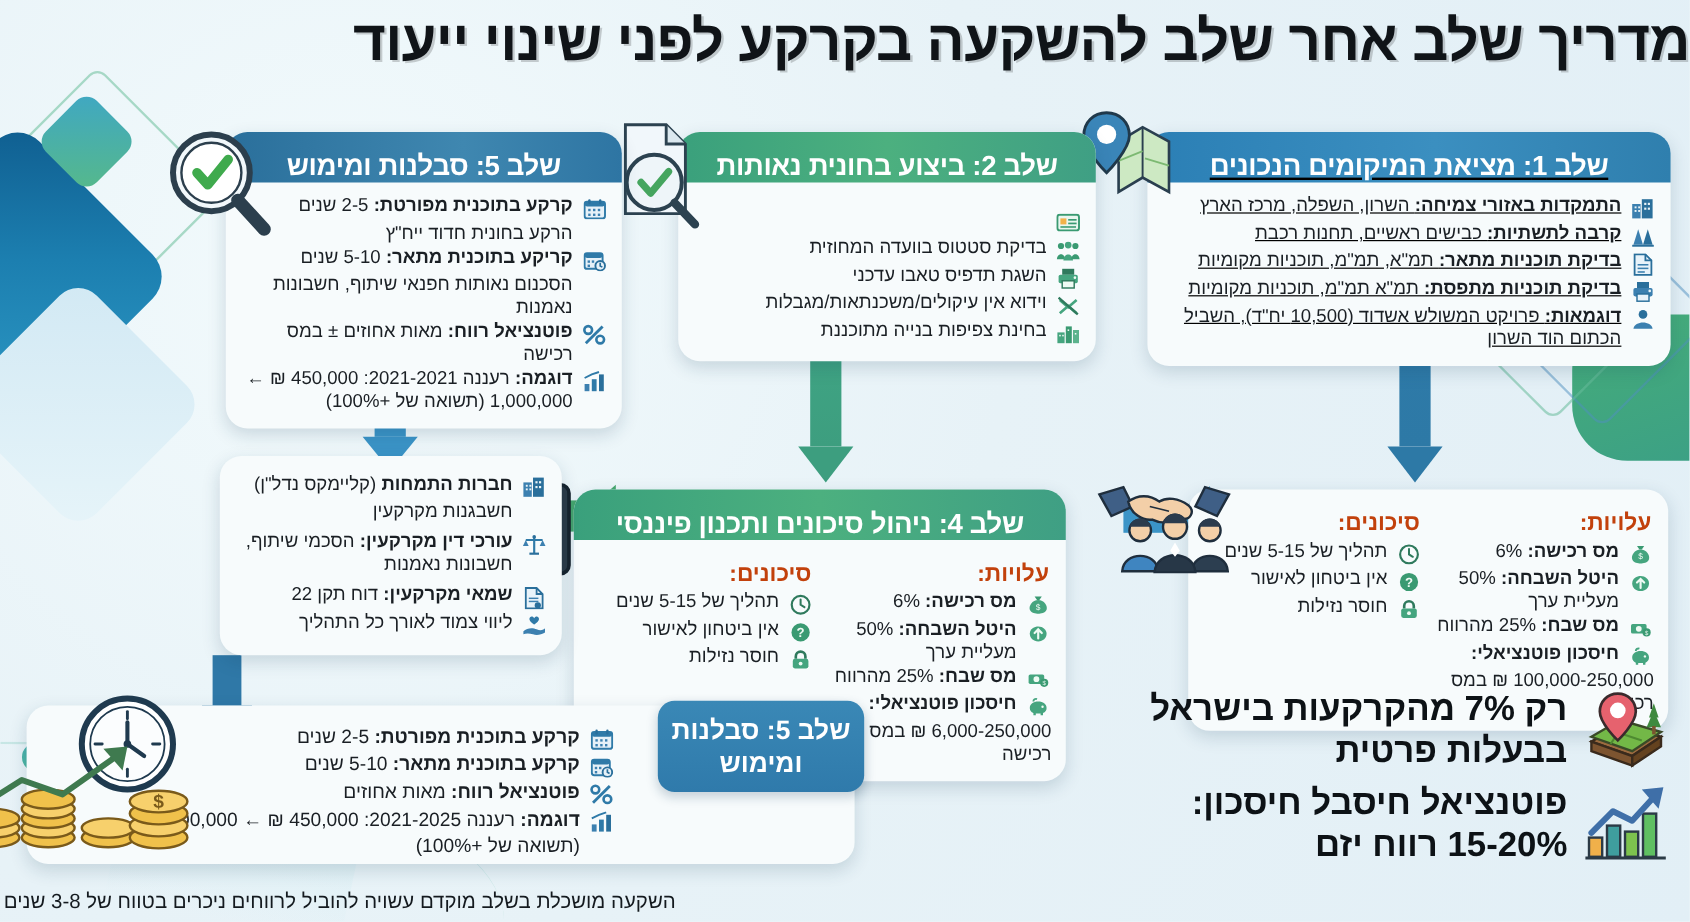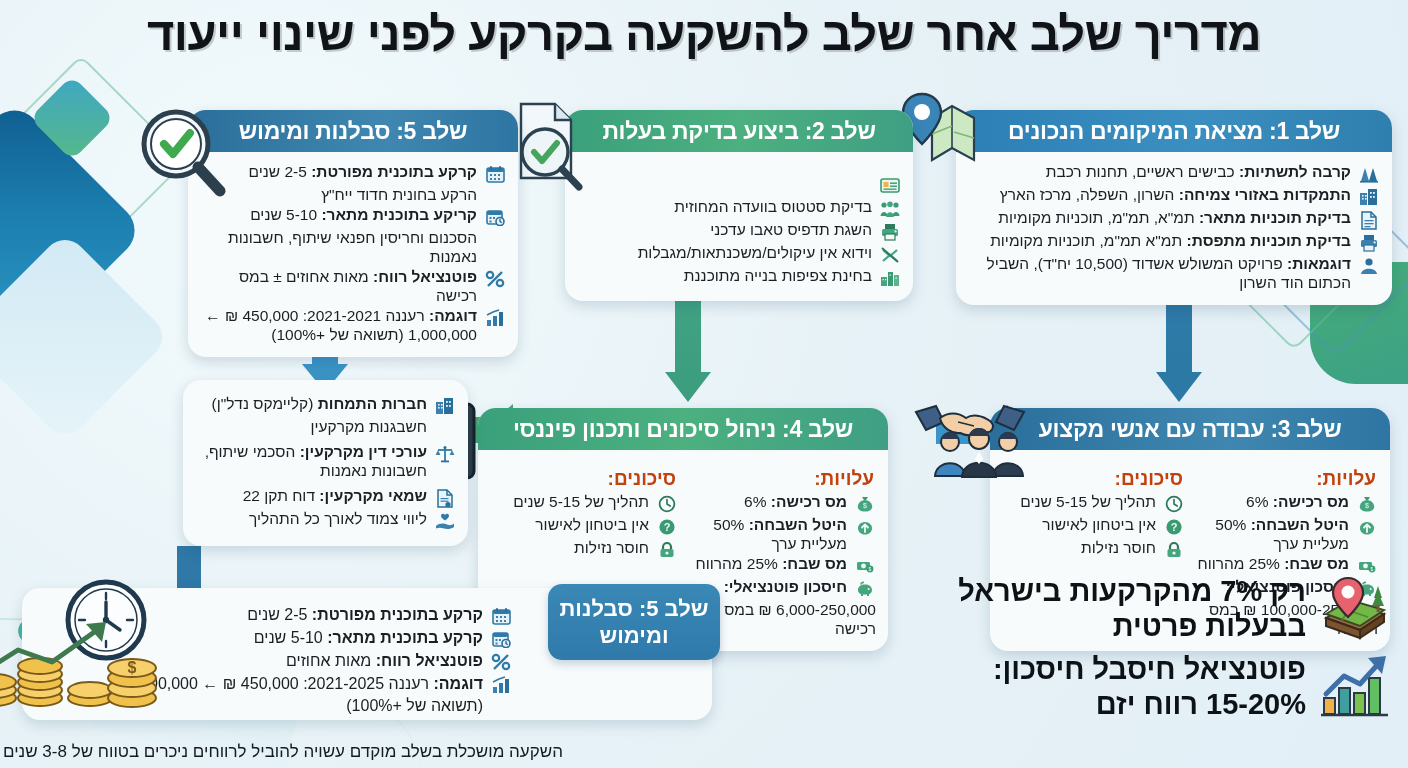--- a/index.html
+++ b/index.html
@@ -97,42 +97,42 @@
     left: 96px; bottom: 0;
     width: 200px; height: 110px;
     background: linear-gradient(180deg, rgba(214,238,243,.7), rgba(214,238,243,0));
     transform: rotate(12deg);
   }
 
   
   #title {
     position: absolute;
     top: 6px; left: 0; right: 0;
-    text-align: center;
+    text-align: right;
     font-size: 47px;
     font-weight: bold;
     color: #101418;
     letter-spacing: -.5px;
     text-shadow: 2px 2px 0 rgba(0,0,0,.18);
     white-space: nowrap;
   }
 
   
   .card {
     position: absolute;
     background: #f7fbfc;
     border-radius: 18px;
     box-shadow: 0 5px 14px rgba(20,60,90,.17);
     overflow: visible;
   }
   .card-head {
     height: 42px;
     border-radius: 18px 18px 0 0;
     display: flex;
-    align-items: center;
+    align-items: flex-end;
     justify-content: center;
     color: #ffffff;
     font-size: 23px;
     font-weight: bold;
     white-space: nowrap;
     letter-spacing: -.3px;
   }
   .head-blue   { background: linear-gradient(90deg, #2b7fb5 0%, #3b8fc0 55%, #2f7fae 100%); }
   .head-blue-d { background: linear-gradient(90deg, #2a6f9b 0%, #3f87b0 60%, #2e75a3 100%); }
   .head-green  { background: linear-gradient(90deg, #3aa07c 0%, #4cb07f 50%, #3f9f84 100%); }
@@ -309,51 +309,51 @@
   <div class="adown" style="left:302px; top:316px;">
     <div class="shaft" style="width:26px;height:48px;background:#3b94c7;"></div>
     <div class="head" style="border-top:28px solid #3b94c7;"></div>
   </div>
 
   <div class="adown" style="left:168px; top:546px;">
     <div class="shaft" style="width:24px;height:42px;background:#2f78a7;"></div>
     <div class="head" style="border-top:26px solid #2f78a7; border-left:21px solid transparent; border-right:21px solid transparent;"></div>
   </div>
 
-  <div class="card" style="right:16px; top:110px; width:436px;">
+  <div class="card" style="right:16px; top:110px; width:436px;text-decoration:underline;">
     <div class="card-head head-blue">
       <span>שלב 1: מציאת המיקומים הנכונים</span>
     </div>
     <div class="card-body">
-      <div class="row">
-        <span class="ico">
-          <svg width="20" height="18" viewBox="0 0 20 18">
-              <path d="M2 16 L6 3 L10 16 Z" fill="#3c80b0"></path>
-              <path d="M10 16 L14 3 L18 16 Z" fill="#2a6f9b"></path>
-              <rect x="1" y="16" width="18" height="1.6" fill="#2a6f9b"></rect>
-            </svg>
-        </span>
-        <span class="txt"><b>קרבה לתשתיות:</b><span> כבישים ראשיים, תחנות רכבת</span></span>
-      </div>
       <div class="row">
         <span class="ico">
           <svg width="20" height="18" viewBox="0 0 20 18">
               <rect x="1" y="5" width="7" height="12" fill="#3c80b0"></rect>
               <rect x="9" y="1" width="9" height="16" fill="#2a6f9b"></rect>
               <rect x="3" y="7" width="1.6" height="1.6" fill="#eaf4f8"></rect>
               <rect x="6" y="7" width="1.6" height="1.6" fill="#eaf4f8"></rect>
               <rect x="3" y="10" width="1.6" height="1.6" fill="#eaf4f8"></rect>
               <rect x="6" y="10" width="1.6" height="1.6" fill="#eaf4f8"></rect>
               <rect x="11" y="4" width="1.8" height="1.8" fill="#eaf4f8"></rect>
               <rect x="14" y="4" width="1.8" height="1.8" fill="#eaf4f8"></rect>
               <rect x="11" y="8" width="1.8" height="1.8" fill="#eaf4f8"></rect>
               <rect x="14" y="8" width="1.8" height="1.8" fill="#eaf4f8"></rect>
             </svg>
         </span>
         <span class="txt"><b>התמקדות באזורי צמיחה:</b><span> השרון, השפלה, מרכז הארץ</span></span>
+      </div>
+      <div class="row">
+        <span class="ico">
+          <svg width="20" height="18" viewBox="0 0 20 18">
+              <path d="M2 16 L6 3 L10 16 Z" fill="#3c80b0"></path>
+              <path d="M10 16 L14 3 L18 16 Z" fill="#2a6f9b"></path>
+              <rect x="1" y="16" width="18" height="1.6" fill="#2a6f9b"></rect>
+            </svg>
+        </span>
+        <span class="txt"><b>קרבה לתשתיות:</b><span> כבישים ראשיים, תחנות רכבת</span></span>
       </div>
       <div class="row">
         <span class="ico">
           <svg width="18" height="19" viewBox="0 0 18 19">
               <path d="M2 1 h9 l5 5 v12 h-14 Z" fill="#e8f3fa" stroke="#2a6f9b" stroke-width="1.5"></path>
               <path d="M11 1 v5 h5" fill="none" stroke="#2a6f9b" stroke-width="1.5"></path>
               <rect x="4.5" y="9" width="9" height="1.3" fill="#3c80b0"></rect>
               <rect x="4.5" y="12" width="9" height="1.3" fill="#3c80b0"></rect>
               <rect x="4.5" y="15" width="6" height="1.3" fill="#3c80b0"></rect>
             </svg>
@@ -393,21 +393,21 @@
         <g transform="translate(6,0)">
           <path d="M22 2 C33 2 41 10 41 21 C41 33 22 52 22 52 C22 52 3 33 3 21 C3 10 11 2 22 2 Z" fill="#3a85b8" stroke="#20394b" stroke-width="2.4"></path>
           <circle cx="22" cy="20" r="8" fill="#ffffff"></circle>
         </g>
       </svg>
     </div>
   </div>
 
   <div class="card" style="right:495px; top:110px; width:348px;">
     <div class="card-head head-green">
-      <span>שלב 2: ביצוע בדיקת בעלות</span>
+      <span>שלב 2: ביצוע בחונית נאותות</span>
     </div>
     <div class="card-body" style="padding-top:22px;">
       <div class="row">
         <span class="ico">
           <svg width="20" height="16" viewBox="0 0 20 16">
               <rect x="1" y="1" width="18" height="13" rx="2" fill="#e9f6ef" stroke="#3a9a72" stroke-width="1.6"></rect>
               <rect x="3.5" y="4" width="5" height="5" fill="#f2b24a"></rect>
               <rect x="10" y="4.5" width="7" height="1.4" fill="#3a9a72"></rect>
               <rect x="10" y="7.5" width="7" height="1.4" fill="#3a9a72"></rect>
               <rect x="3.5" y="10.5" width="13" height="1.3" fill="#3a9a72"></rect>
@@ -512,21 +512,21 @@
                 <rect x="7" y="9" width="2" height="2"></rect>
                 <rect x="3.5" y="12.5" width="2" height="2"></rect>
               </g>
               <circle cx="14" cy="13.5" r="4" fill="#e6f1f8" stroke="#2a6f9b" stroke-width="1.6"></circle>
               <path d="M14 11 v2.6 l1.8 1" stroke="#2a6f9b" stroke-width="1.4" fill="none"></path>
             </svg>
         </span>
         <span class="txt"><b>קריקע בתוכנית מתאר:</b><span> 5-10 שנים</span></span>
       </div>
       <div class="row noico">
-        <span class="txt">הסכנום וחריסין חפנאי שיתוף, חשבונות נאמנות</span>
+        <span class="txt">הסכנום נאותות חפנאי שיתוף, חשבונות נאמנות</span>
       </div>
       <div class="row">
         <span class="ico">
           <svg width="20" height="18" viewBox="0 0 20 18">
               <circle cx="5" cy="5" r="3.2" fill="none" stroke="#2f7aa8" stroke-width="2.2"></circle>
               <circle cx="15" cy="13" r="3.2" fill="none" stroke="#2f7aa8" stroke-width="2.2"></circle>
               <line x1="3" y1="16" x2="17" y2="2" stroke="#2f7aa8" stroke-width="2.4"></line>
             </svg>
         </span>
         <span class="txt"><b>פוטנציאל רווח:</b><span> מאות אחוזים ± במס רכישה</span></span>
@@ -548,23 +548,20 @@
       <svg width="104" height="98" viewBox="0 0 104 98">
         <circle cx="44" cy="42" r="32" fill="#f2f8fb" stroke="#2c3f4d" stroke-width="5"></circle>
         <circle cx="44" cy="42" r="25" fill="#ffffff" stroke="#2c3f4d" stroke-width="2"></circle>
         <path d="M32 42 l9 10 l17 -21" fill="none" stroke="#3faa4d" stroke-width="8" stroke-linecap="round" stroke-linejoin="round"></path>
         <line x1="66" y1="65" x2="88" y2="89" stroke="#2c3f4d" stroke-width="11" stroke-linecap="round"></line>
       </svg>
     </div>
   </div>
 
   <div class="card" style="right:18px; top:408px; width:400px;">
-    <div class="card-head head-blue-d" style="border-radius:18px 18px 0 0;">
-      <span>שלב 3: עבודה עם אנשי מקצוע</span>
-    </div>
     <div class="card-body split" style="padding-top:18px;">
       <div>
         <div class="col-title">עלויות:</div>
         <div class="row">
           <span class="ico">
             <svg width="18" height="16" viewBox="0 0 18 16">
                 <path d="M6 1 h6 l-2 3 h-2 Z" fill="#3a9a72"></path>
                 <path d="M9 4 C14 4 17 9 16 12 C15 15 11 15.5 9 15.5 C7 15.5 3 15 2 12 C1 9 4 4 9 4 Z" fill="#45a57f"></path>
                 <text x="9" y="12" font-size="7" fill="#eefaf3" text-anchor="middle" font-family="sans-serif">$</text>
               </svg>

